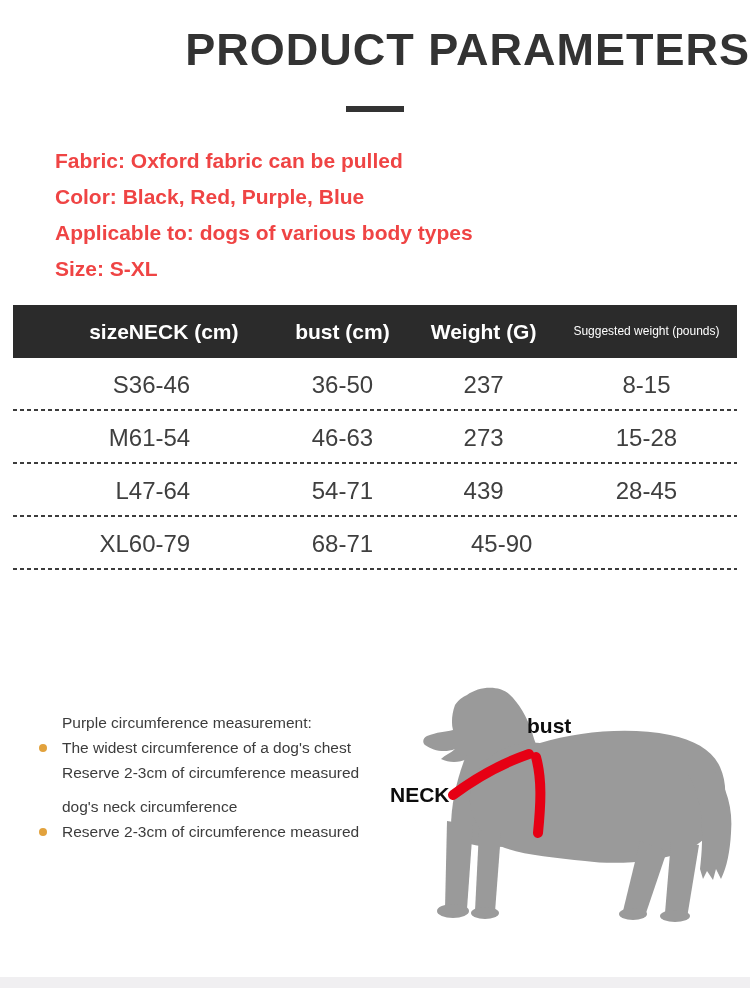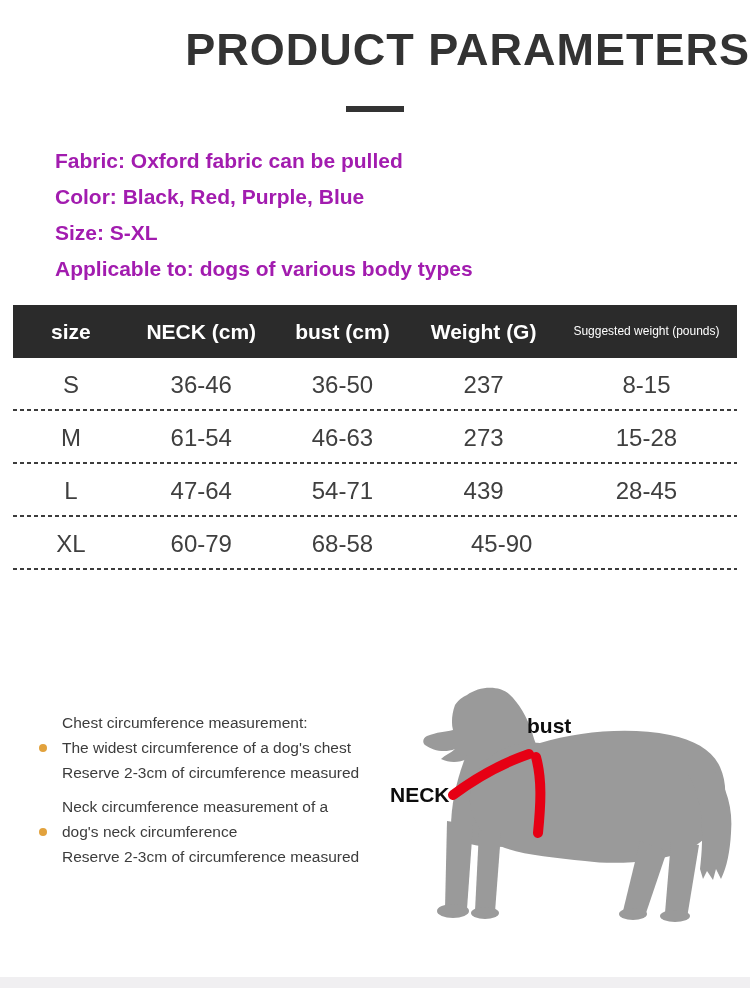--- a/index.html
+++ b/index.html
@@ -11,37 +11,37 @@
   .page-title{
     position:absolute;top:24px;left:0;width:750px;text-align:right;
     font-size:45px;font-weight:bold;letter-spacing:1px;color:#333333;
   }
   .title-underline{
     position:absolute;top:106px;left:346px;width:58px;height:6px;background:#333333;
   }
   
   .info-block{
     position:absolute;top:143px;left:55px;width:640px;
-    font-size:21px;font-weight:bold;color:#a21caf;line-height:36px;
+    font-size:21px;font-weight:bold;color:#ef4444;line-height:36px;
   }
   
   .size-table{position:absolute;top:305px;left:13px;width:724px;}
   .t-header{
     display:flex;align-items:center;background:#2b2b2b;color:#ffffff;height:53px;
   }
   .t-row{
     display:flex;align-items:center;height:53px;position:relative;
     font-size:24px;color:#3f3f3f;
   }
   .dash-line{
     position:absolute;bottom:0;left:0;width:100%;height:2px;
     background:repeating-linear-gradient(90deg,#3c3c3c 0 4px,transparent 4px 7px);
   }
-  .c1{width:16%;text-align:center;}
-  .c2{width:20%;text-align:center;}
+  .c1{width:16%;text-align:right;}
+  .c2{width:20%;text-align:left;}
   .c3{width:19%;text-align:center;}
   .c4{width:20%;text-align:center;}
   .c5{width:25%;text-align:center;}
   .t-header .c1,.t-header .c2,.t-header .c3,.t-header .c4{
     font-size:21px;font-weight:bold;
   }
   .t-header .c5{
     font-size:12px;font-weight:normal;line-height:17px;padding:0 6px;box-sizing:border-box;
   }
   
@@ -68,22 +68,22 @@
 </style>
 </head>
 <body>
 
 <div class="page-title">PRODUCT PARAMETERS</div>
 <div class="title-underline"></div>
 
 <div class="info-block">
   <div>Fabric: Oxford fabric can be pulled</div>
   <div>Color: Black, Red, Purple, Blue</div>
+  <div>Applicable to: dogs of various body types</div>
   <div>Size: S-XL</div>
-  <div>Applicable to: dogs of various body types</div>
 </div>
 
 <div class="size-table">
   <div class="t-header">
     <div class="c1">size</div>
     <div class="c2">NECK (cm)</div>
     <div class="c3">bust (cm)</div>
     <div class="c4">Weight (G)</div>
     <div class="c5">Suggested weight (pounds)</div>
   </div>
@@ -111,36 +111,35 @@
     <div class="c2">47-64</div>
     <div class="c3">54-71</div>
     <div class="c4">439</div>
     <div class="c5">28-45</div>
     <div class="dash-line"></div>
   </div>
 
   <div class="t-row">
     <div class="c1">XL</div>
     <div class="c2">60-79</div>
-    <div class="c3">68-58</div>
+    <div class="c3">68-71</div>
     <div class="c5">45-90</div>
     <div class="dash-line"></div>
   </div>
 </div>
 
 <div class="notes">
   <div class="note-group">
     <span class="bullet-dot"></span>
-    <div>Chest circumference measurement:</div>
+    <div>Purple circumference measurement:</div>
     <div>The widest circumference of a dog's chest</div>
     <div>Reserve 2-3cm of circumference measured</div>
   </div>
   <div class="note-group">
     <span class="bullet-dot"></span>
-    <div>Neck circumference measurement of a</div>
     <div>dog's neck circumference</div>
     <div>Reserve 2-3cm of circumference measured</div>
   </div>
 </div>
 
 <div class="dog-wrap">
   <svg width="335" height="255" viewBox="0 0 335 255" xmlns="http://www.w3.org/2000/svg">
     <g fill="#9a9a9a" stroke="none">
 
       <path d="M52,12 C64,3 84,2 94,11 C104,20 112,34 117,49 C120,60 124,70 130,76

